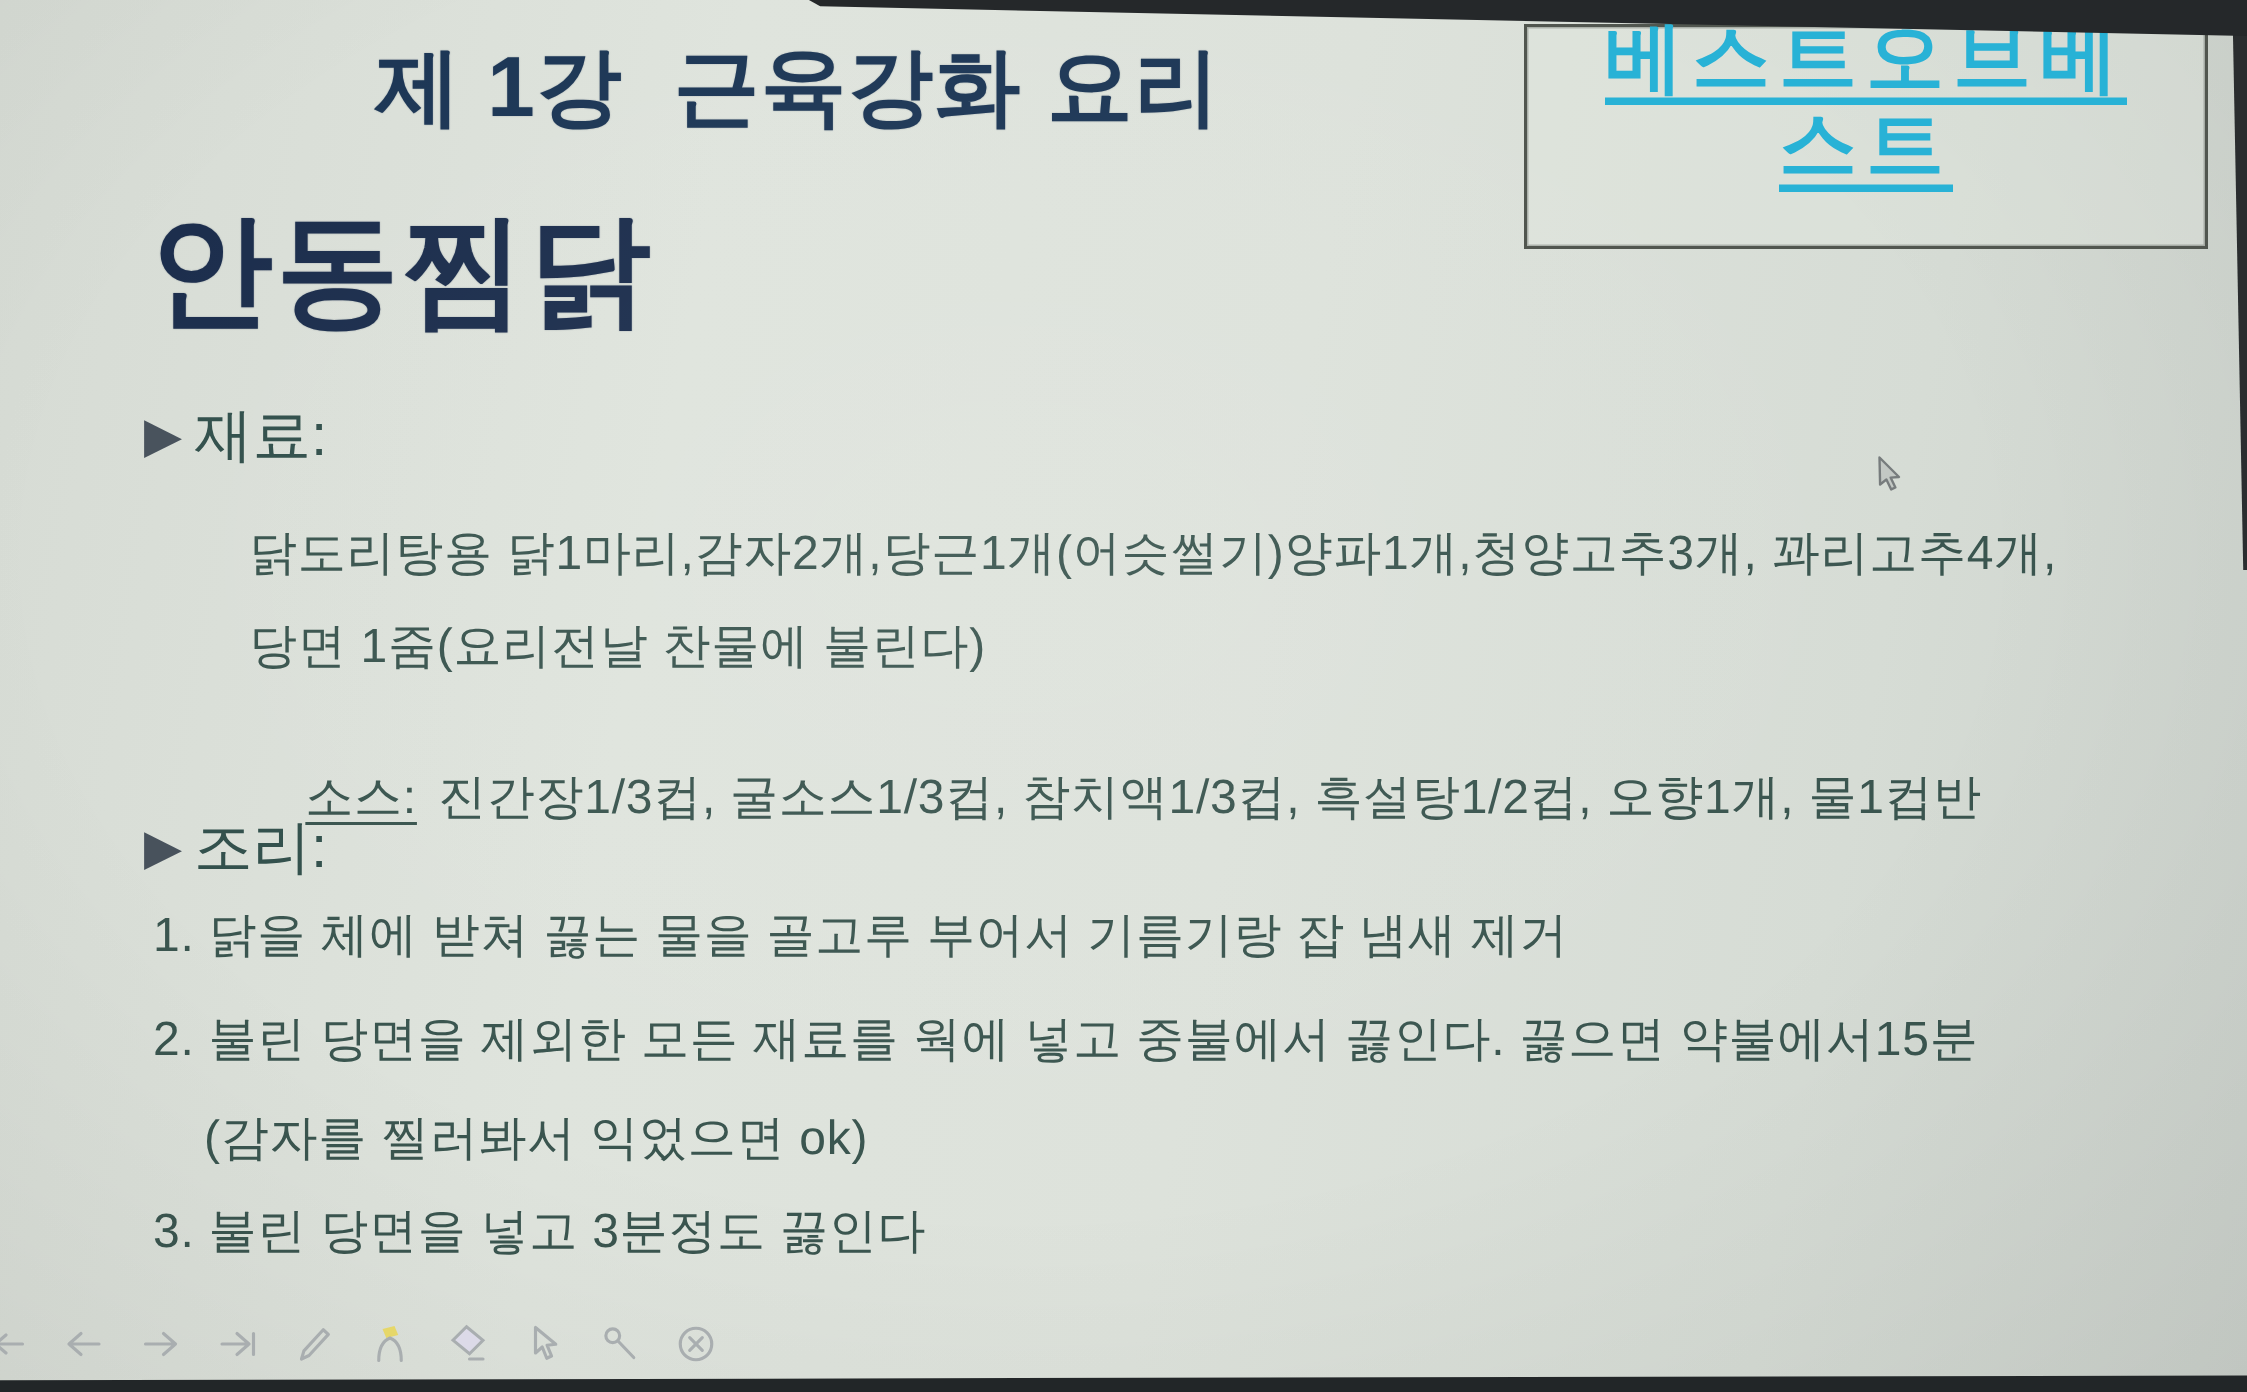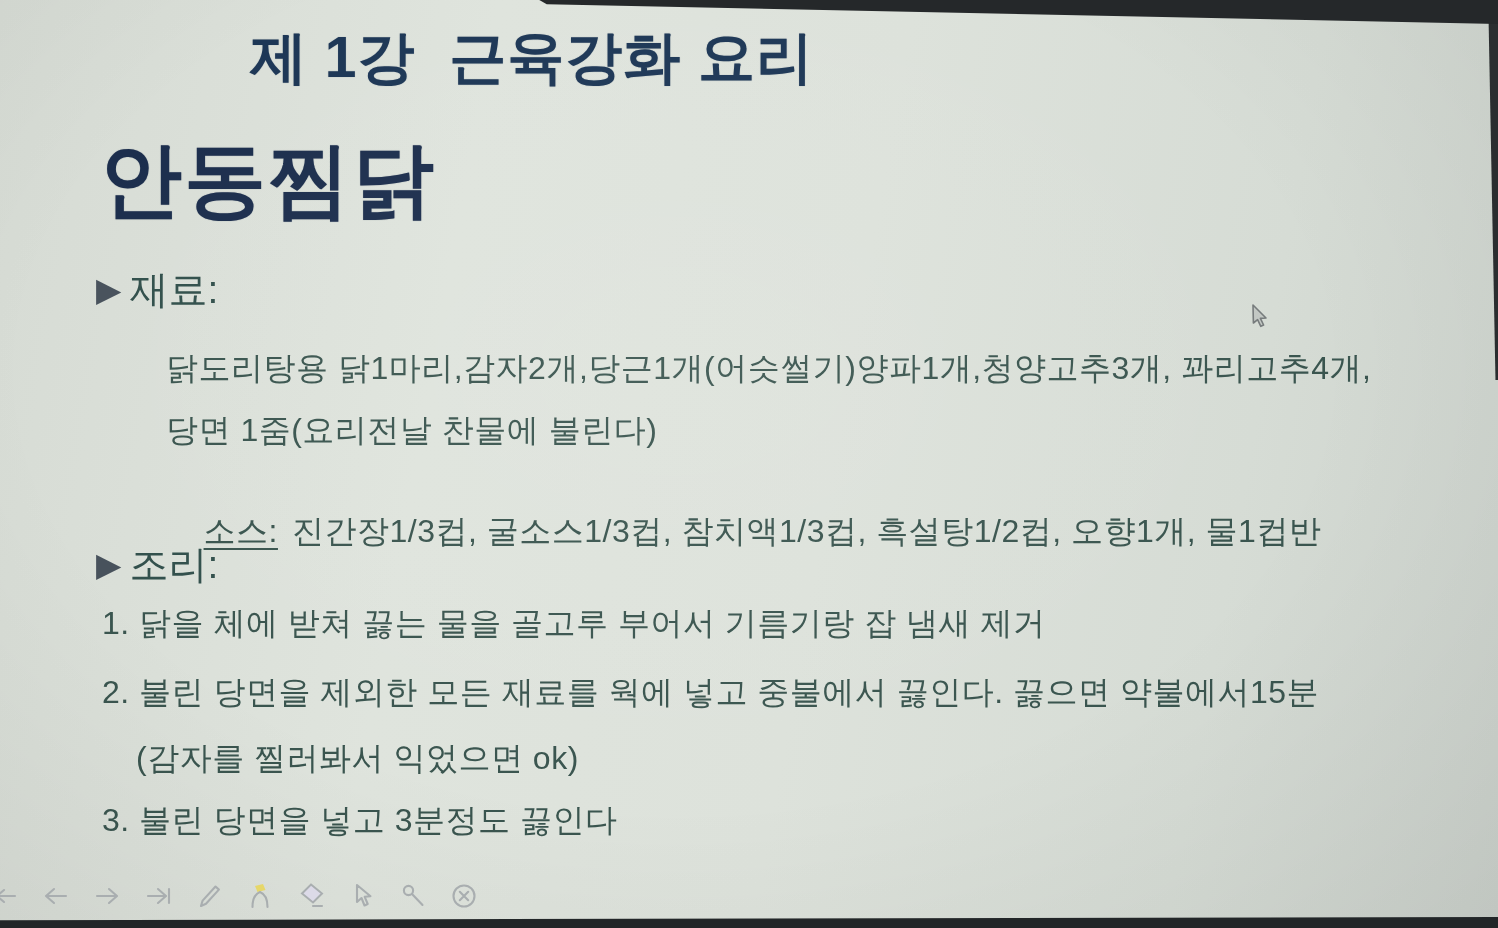--- a/index.html
+++ b/index.html
@@ -102,20 +102,23 @@
   .tool-stroke{stroke:#a9aeb0;stroke-width:2.1;fill:none;stroke-linecap:round;stroke-linejoin:round;}
   .mouse-cursor{position:absolute;left:1250px;top:303px;z-index:25;}
 </style>
 </head>
 <body>
 
 <div id="screen">
 
   <div class="lesson-title">제 1강  근육강화 요리</div>
 
+  <div class="badge-box">
+    <span class="badge-text">베스트오브베스트</span>
+  </div>
 
   <div class="dish-title">안동찜닭</div>
 
   <div class="section-heading heading-ingredients">
     <span class="tri">▶</span><span>재료:</span>
   </div>
 
   <div class="body-line ing-1">닭도리탕용 닭1마리,감자2개,당근1개(어슷썰기)양파1개,청양고추3개, 꽈리고추4개,</div>
   <div class="body-line ing-2">당면 1줌(요리전날 찬물에 불린다)</div>
 

